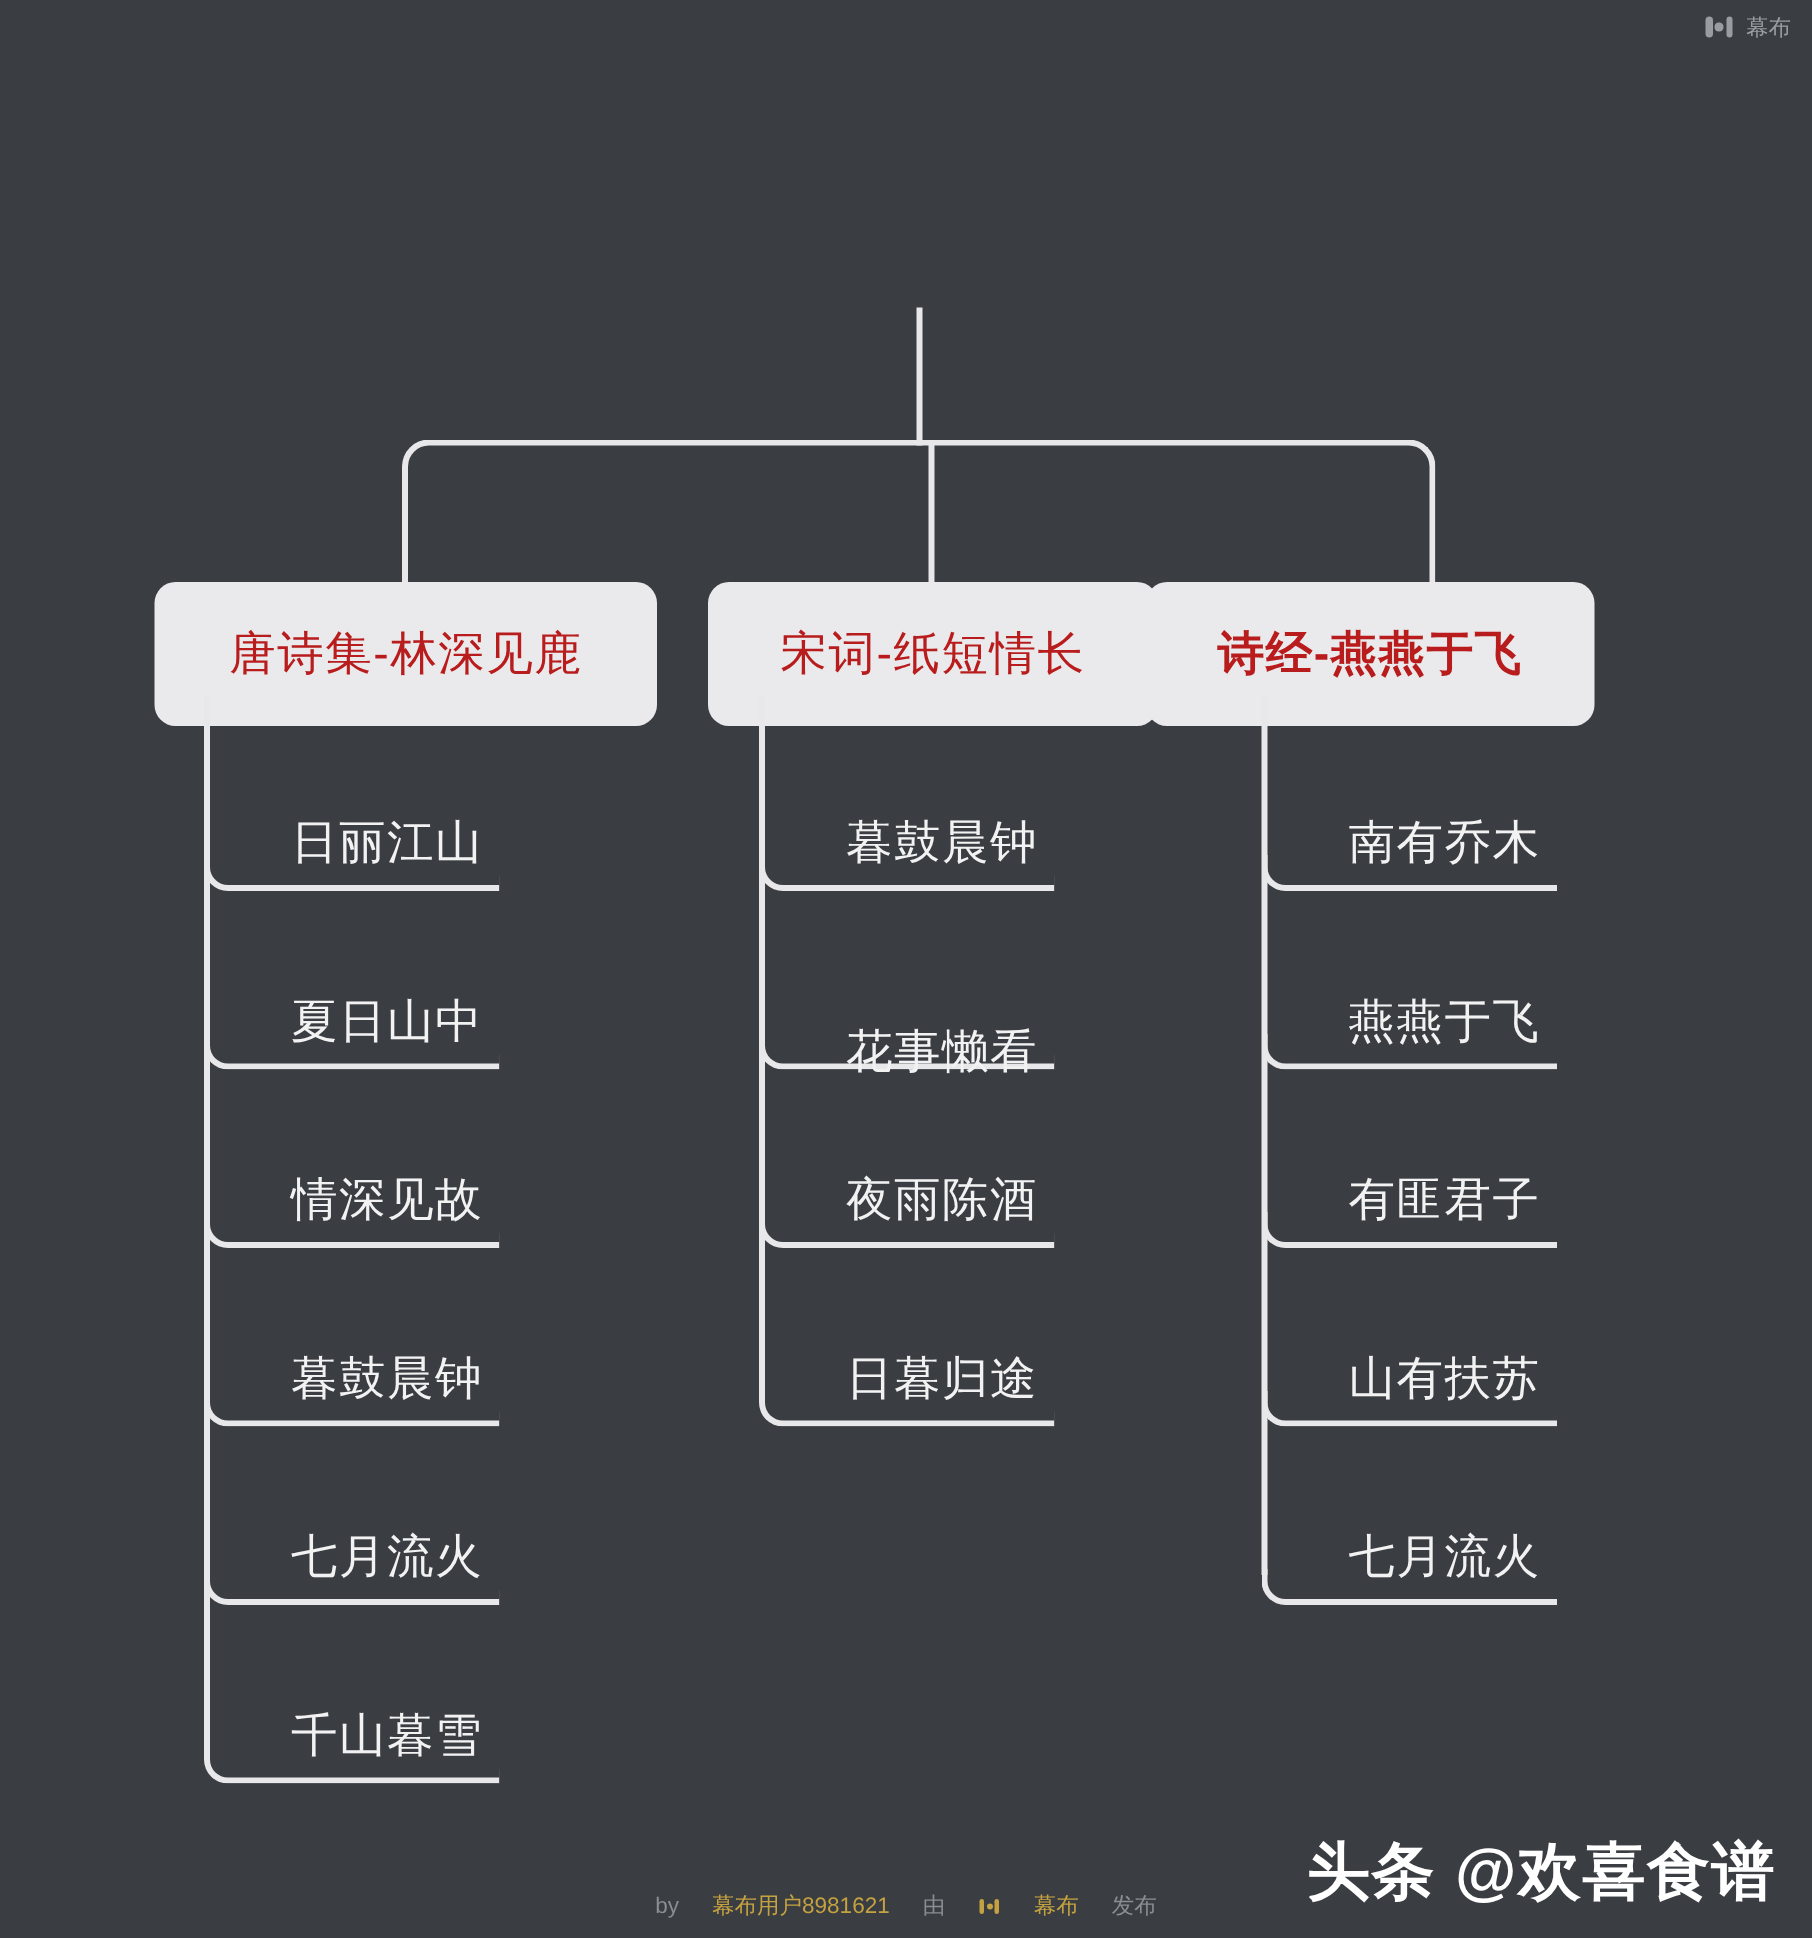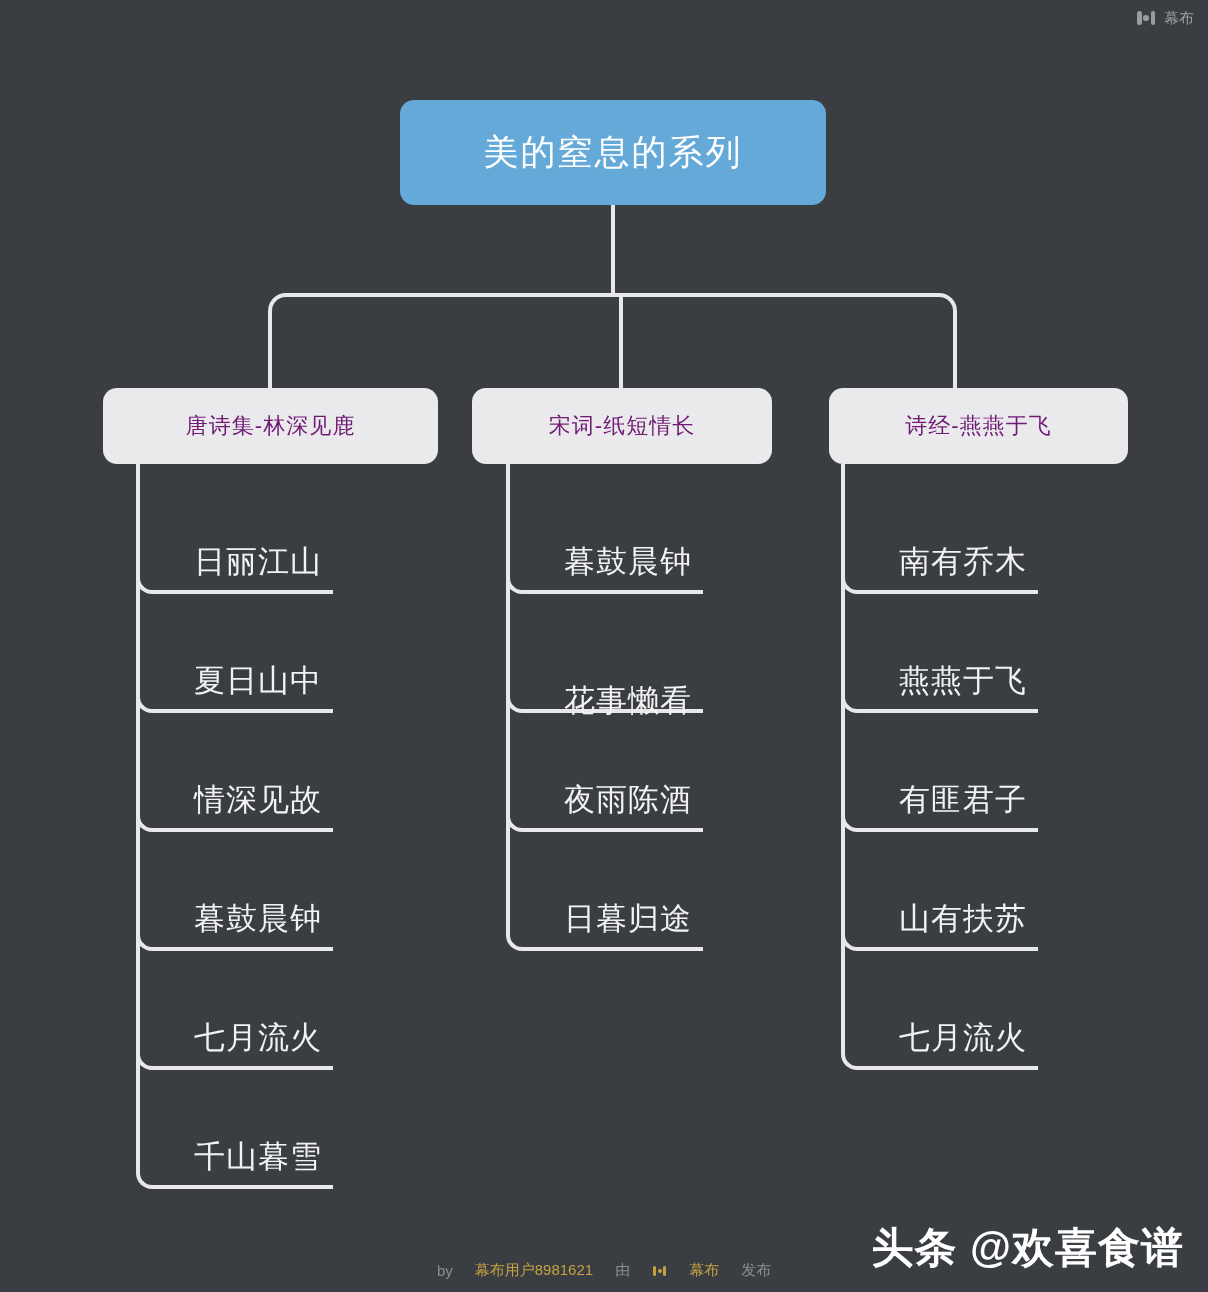--- a/index.html
+++ b/index.html
@@ -49,24 +49,24 @@
 
   
   .root-node{
     position:absolute;left:400px;top:100px;width:426px;height:105px;
     background:#64a9d8;border-radius:14px;
     display:flex;align-items:center;justify-content:center;
     color:#fff;font-size:35px;letter-spacing:2px;
     cursor:pointer;
   }
   .branch-node{
-    position:absolute;top:388px;height:76px;
+    position:absolute;top:388px;height:96px;
     background:#eaeaec;border-radius:14px;
     display:flex;align-items:center;justify-content:center;
-    color:#701a75;font-size:22px;letter-spacing:1px;
+    color:#b91c1c;font-size:31px;letter-spacing:1px;
     cursor:pointer;box-sizing:border-box;
   }
   .leaf-label{
     position:absolute;width:160px;height:40px;line-height:40px;
     text-align:center;color:#f2f2f3;font-size:31px;letter-spacing:1px;
     white-space:nowrap;cursor:pointer;
   }
 
   
   .footer{
@@ -94,21 +94,20 @@
         <span class="dot"></span>
         <span class="bar r"></span>
     </span>
     <span>幕布</span>
   </div>
 
   <div class="line" style="left:611px;top:205px;width:4px;height:92px;"></div>
   <div class="rail" style="left:268px;top:293px;width:689px;height:95px;"></div>
   <div class="line" style="left:619px;top:295px;width:4px;height:93px;"></div>
 
-  <div class="root-node">美的窒息的系列</div>
 
   <div id="tree">
       <div class="branch-node" style="left: 103px; width: 335px;">唐诗集-林深见鹿</div>
       <div class="line" style="left: 136px; top: 464px; width: 4px; height: 705px;"></div>
       <div class="elbow" style="left: 136px; top: 570px; width: 197px; height: 24px;"></div>
       <div class="leaf-label" style="left: 178px; top: 542px;">日丽江山</div>
       <div class="elbow" style="left: 136px; top: 689px; width: 197px; height: 24px;"></div>
       <div class="leaf-label" style="left: 178px; top: 661px;">夏日山中</div>
       <div class="elbow" style="left: 136px; top: 808px; width: 197px; height: 24px;"></div>
       <div class="leaf-label" style="left: 178px; top: 780px;">情深见故</div>
@@ -121,21 +120,21 @@
       <div class="branch-node" style="left: 472px; width: 300px;">宋词-纸短情长</div>
       <div class="line" style="left: 506px; top: 464px; width: 4px; height: 467px;"></div>
       <div class="elbow" style="left: 506px; top: 570px; width: 197px; height: 24px;"></div>
       <div class="leaf-label" style="left: 548px; top: 542px;">暮鼓晨钟</div>
       <div class="elbow" style="left: 506px; top: 689px; width: 197px; height: 24px;"></div>
       <div class="leaf-label" style="left: 548px; top: 661px; margin-top: 20px;">花事懒看</div>
       <div class="elbow" style="left: 506px; top: 808px; width: 197px; height: 24px;"></div>
       <div class="leaf-label" style="left: 548px; top: 780px;">夜雨陈酒</div>
       <div class="elbow" style="left: 506px; top: 927px; width: 197px; height: 24px;"></div>
       <div class="leaf-label" style="left: 548px; top: 899px;">日暮归途</div>
-      <div class="branch-node" style="left: 829px; width: 299px;">诗经-燕燕于飞</div>
+      <div class="branch-node" style="left: 764px; width: 299px; font-weight: bold;">诗经-燕燕于飞</div>
       <div class="line" style="left: 841px; top: 464px; width: 4px; height: 586px;"></div>
       <div class="elbow" style="left: 841px; top: 570px; width: 197px; height: 24px;"></div>
       <div class="leaf-label" style="left: 883px; top: 542px;">南有乔木</div>
       <div class="elbow" style="left: 841px; top: 689px; width: 197px; height: 24px;"></div>
       <div class="leaf-label" style="left: 883px; top: 661px;">燕燕于飞</div>
       <div class="elbow" style="left: 841px; top: 808px; width: 197px; height: 24px;"></div>
       <div class="leaf-label" style="left: 883px; top: 780px;">有匪君子</div>
       <div class="elbow" style="left: 841px; top: 927px; width: 197px; height: 24px;"></div>
       <div class="leaf-label" style="left: 883px; top: 899px;">山有扶苏</div>
       <div class="elbow" style="left: 841px; top: 1046px; width: 197px; height: 24px;"></div>

